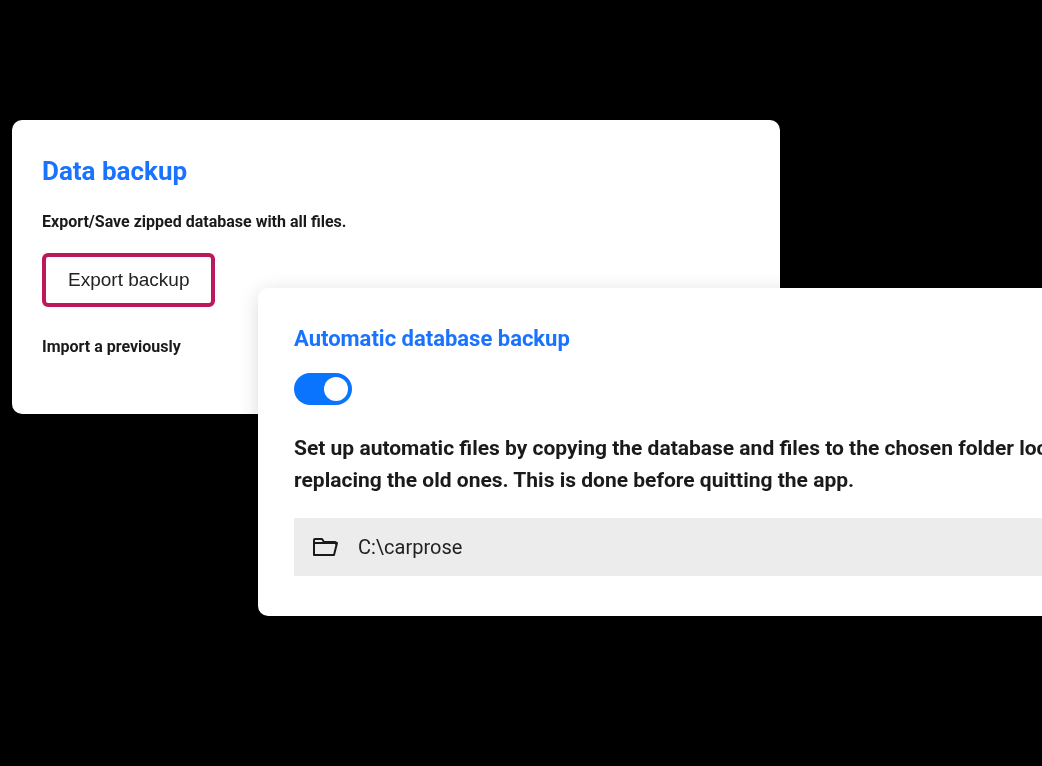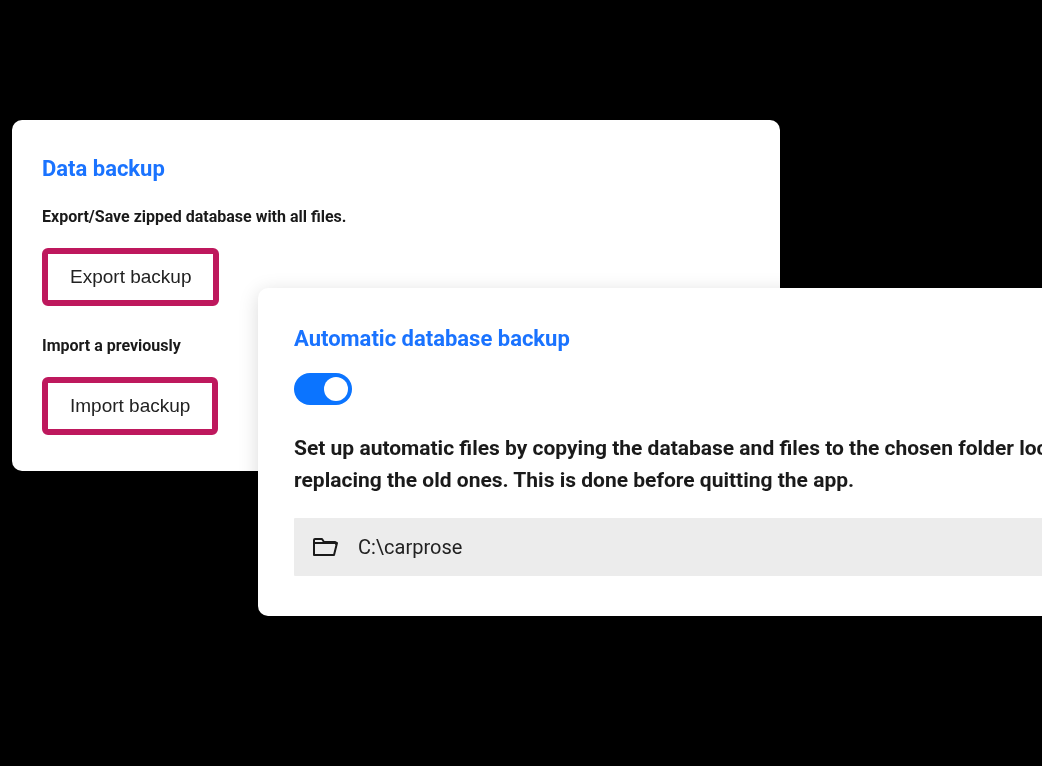--- a/index.html
+++ b/index.html
@@ -28,21 +28,21 @@
       padding: 36px 30px 36px 30px;
     }
     .card-front {
       left: 258px;
       top: 288px;
       width: 914px;
       padding: 38px 36px 40px 36px;
     }
     .card-title {
       color: #1a73ff;
-      font-size: 22px;
+      font-size: 26px;
       font-weight: 700;
       margin-bottom: 26px;
     }
     .card-title-front {
       color: #1a73ff;
       font-size: 22px;
       font-weight: 700;
       margin-bottom: 22px;
     }
     .subheading {
@@ -55,21 +55,21 @@
       color: #1a1a1a;
       font-size: 21px;
       font-weight: 700;
       line-height: 1.5;
       margin-top: 28px;
       margin-bottom: 22px;
     }
     .btn {
       display: inline-block;
       background: #ffffff;
-      border: 6px solid #be185d;
+      border: 4px solid #be185d;
       border-radius: 6px;
       padding: 12px 22px;
       font-size: 19px;
       color: #222;
       cursor: pointer;
       font-weight: 400;
     }
     .section-gap {
       margin-top: 30px;
     }
@@ -114,21 +114,20 @@
 </head>
 <body>
 
 <div class="card card-back">
   <div class="card-title">Data backup</div>
 
   <div class="subheading">Export/Save zipped database with all files.</div>
   <button class="btn">Export backup</button>
 
   <div class="subheading section-gap">Import a previously</div>
-  <button class="btn">Import backup</button>
 </div>
 
 <div class="card card-front">
   <div class="card-title-front">Automatic database backup</div>
 
   <div class="toggle">
     <div class="toggle-knob"></div>
   </div>
 
   <div class="desc">Set up automatic files by copying the database and files to the chosen folder location, replacing the old ones. This is done before quitting the app.</div>

